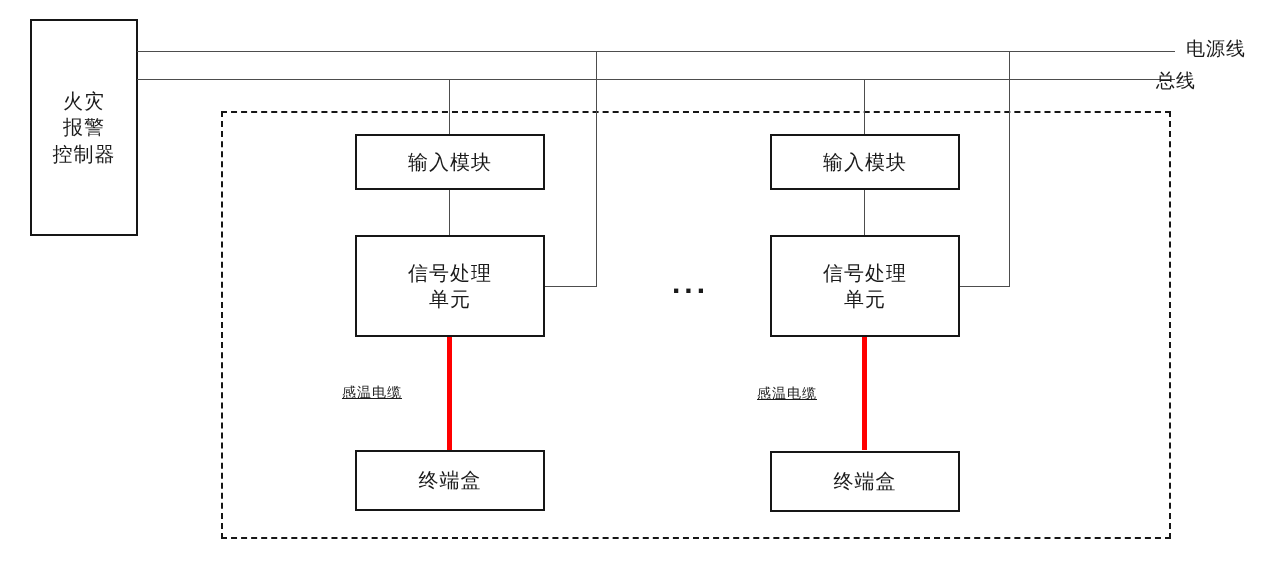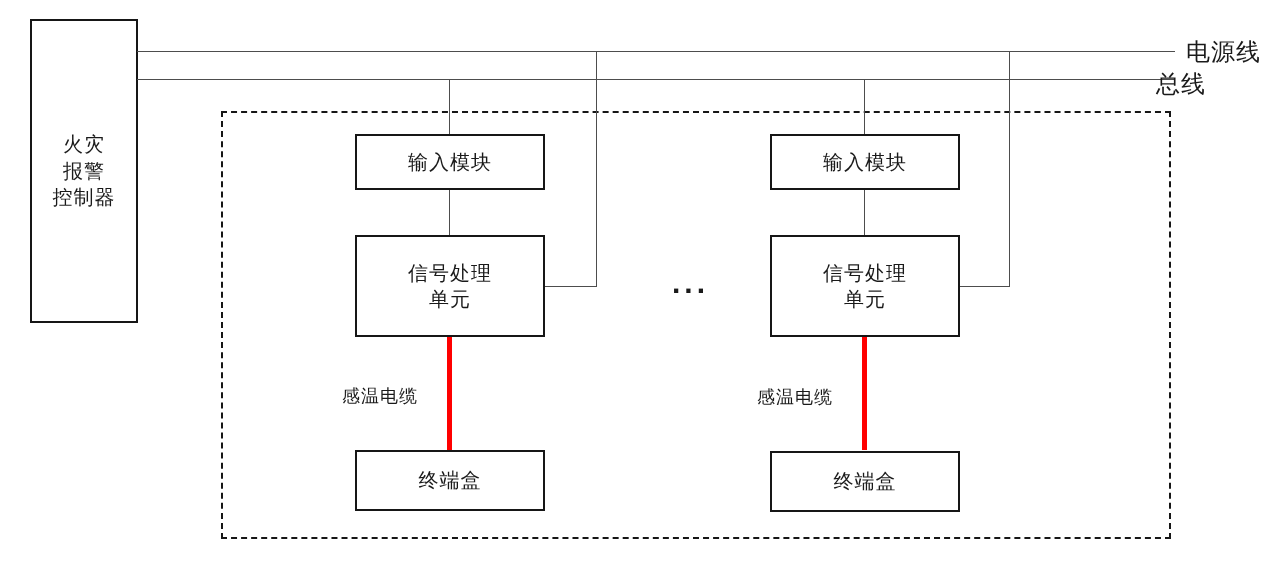--- a/index.html
+++ b/index.html
@@ -30,44 +30,45 @@
   .vline { position: absolute; width: 1px; background: #4d4d4d; }
   .cable { position: absolute; width: 5px; background: #ff0000; }
   .boundary {
     position: absolute;
     box-sizing: border-box;
     border: 2px dashed #161616;
     background: transparent;
   }
   .line-lbl {
     position: absolute;
-    font-size: 24px;
+    font-size: 19px;
     letter-spacing: 1px;
     white-space: nowrap;
   }
   .cable-lbl {
     position: absolute;
-    font-size: 18px;
+    font-size: 14px;
     letter-spacing: 1px;
     white-space: nowrap;
+    text-decoration: underline;
   }
   .dots {
     position: absolute;
     font-size: 30px;
     font-weight: 700;
     letter-spacing: 4px;
     line-height: 1;
   }
 </style>
 </head>
 <body>
 
 <div class="stage">
 
-  <div class="box" style="left:30px; top:19px; width:108px; height:304px;">火灾
+  <div class="box" style="left:30px; top:19px; width:108px; height:217px;">火灾
 报警
 控制器</div>
 
   <div class="hline" style="left:137px; top:51px; width:1038px;"></div>
   <div class="hline" style="left:137px; top:79px; width:1038px;"></div>
 
   <div class="line-lbl" style="left:1186px; top:36px;">电源线</div>
   <div class="line-lbl" style="left:1156px; top:68px;">总线</div>
 
   <div class="boundary" style="left:221px; top:111px; width:950px; height:428px;"></div>

